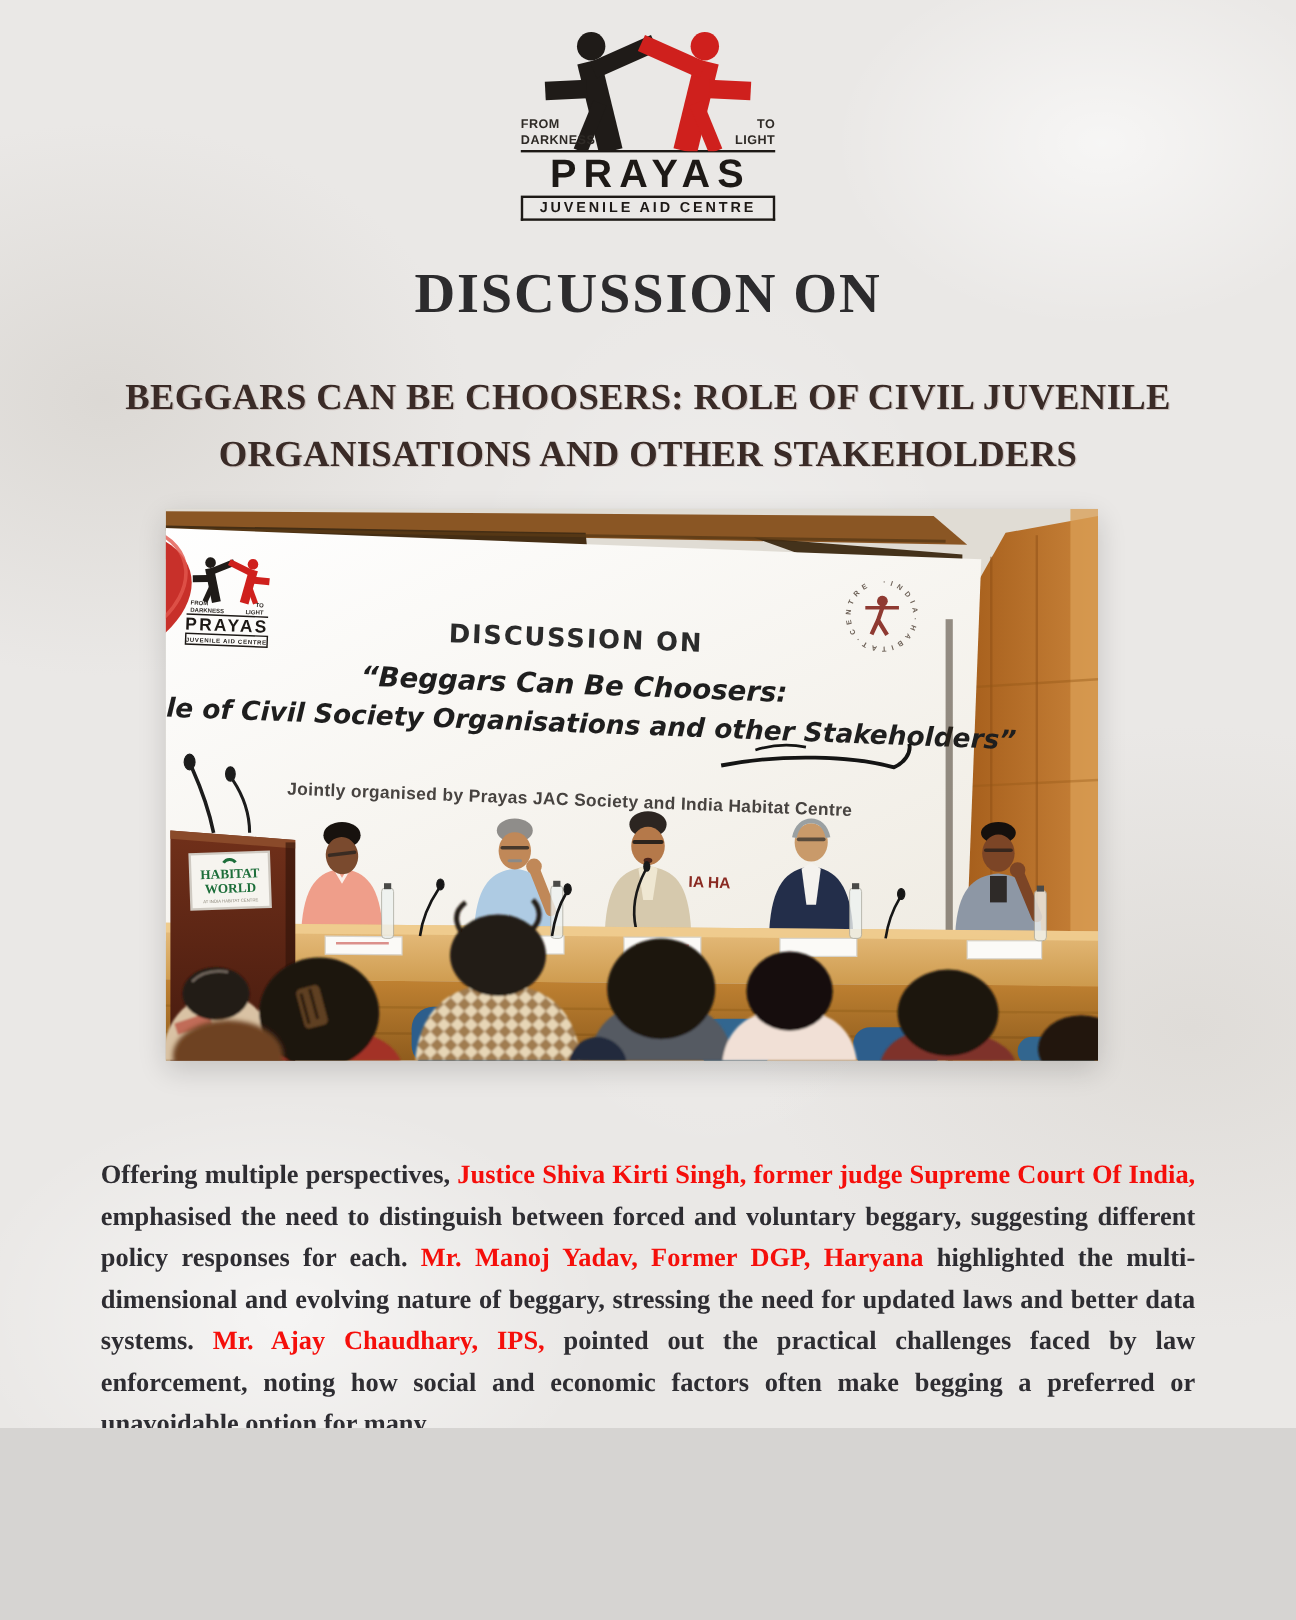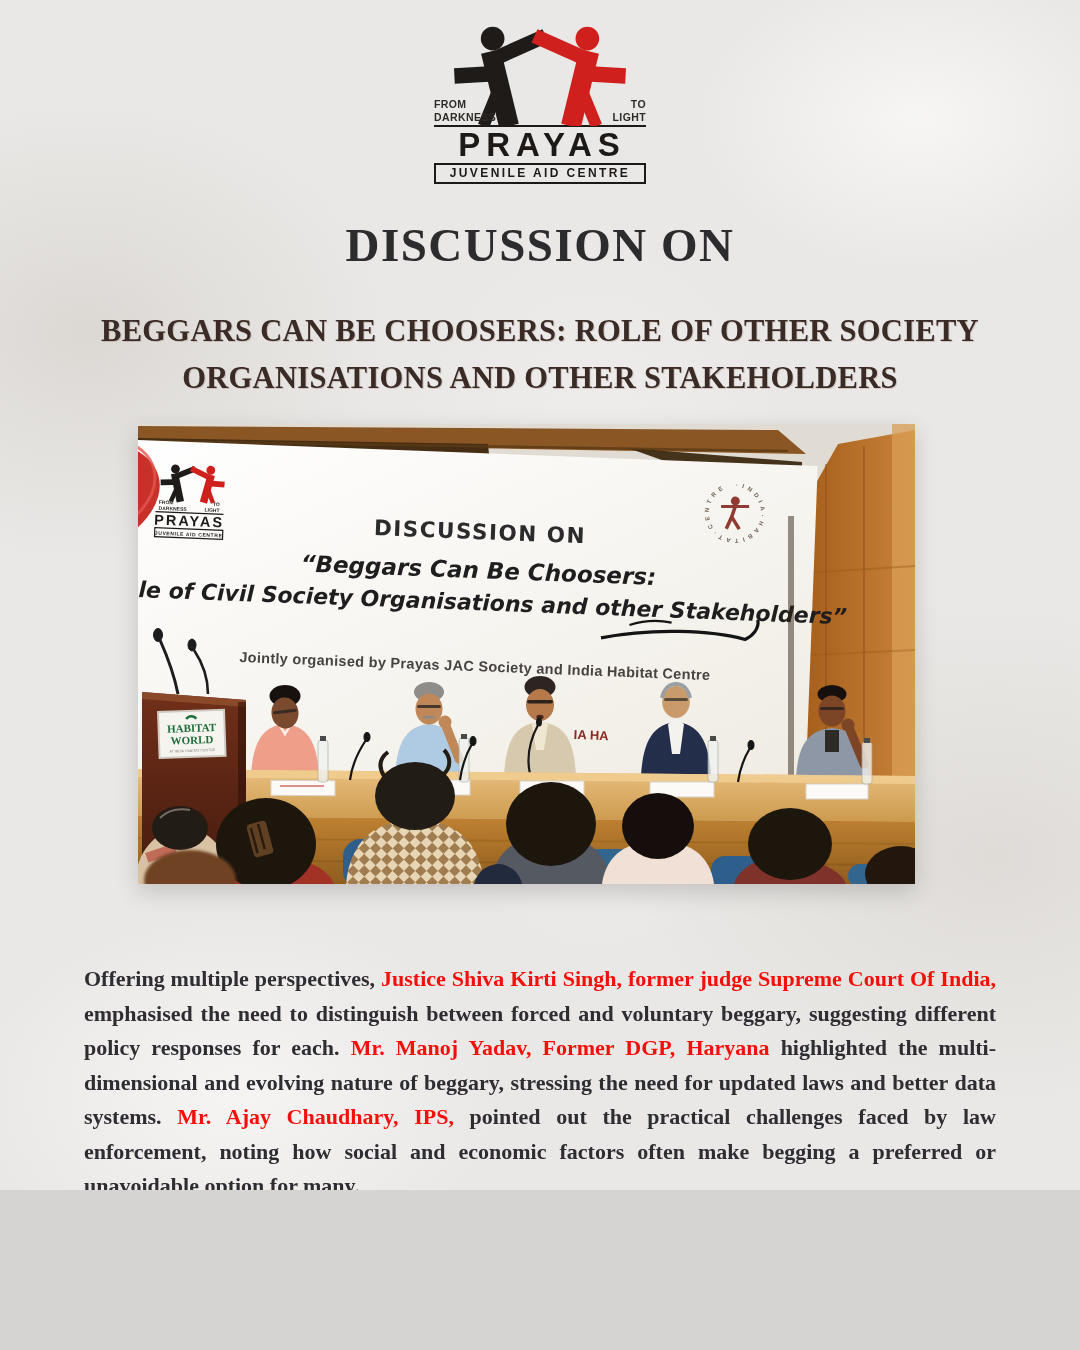--- a/index.html
+++ b/index.html
@@ -72,21 +72,21 @@
       <div class="lw right">
         <span>TO</span>
         <span>LIGHT</span>
       </div>
     </div>
     <div class="logo-name">PRAYAS</div>
     <div class="logo-tagline">JUVENILE AID CENTRE</div>
   </header>
 
   <h1 class="title">DISCUSSION ON</h1>
-  <h2 class="subtitle">BEGGARS CAN BE CHOOSERS: ROLE OF OTHER SOCIETY ORGANISATIONS AND OTHER STAKEHOLDERS</h2>
+  <h2 class="subtitle">BEGGARS CAN BE CHOOSERS: ROLE OF CIVIL JUVENILE ORGANISATIONS AND OTHER STAKEHOLDERS</h2>
 
   <figure class="photo">
     <svg class="scene" viewBox="0 0 777 460">
       <defs>
         <linearGradient id="gTan" x1="0" y1="0" x2="1" y2="0">
           <stop offset="0" stop-color="#a25a18"></stop>
             <stop offset="1" stop-color="#c8833a"></stop>
         </linearGradient>
         <linearGradient id="gTableTop" x1="0" y1="0" x2="0" y2="1">
           <stop offset="0" stop-color="#e8bf80"></stop>

